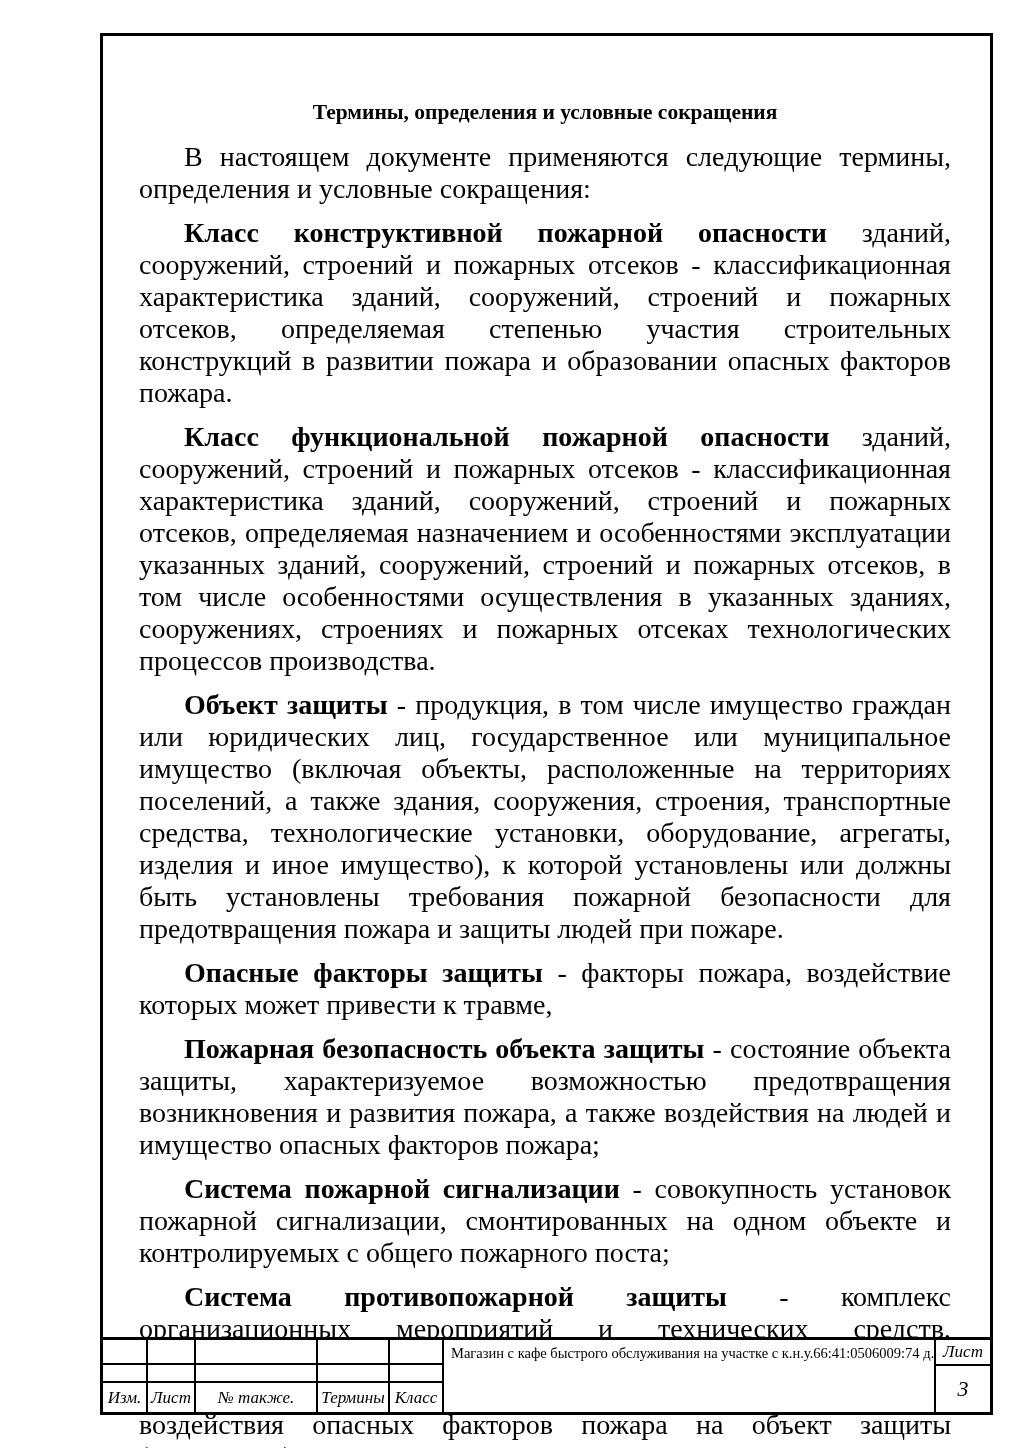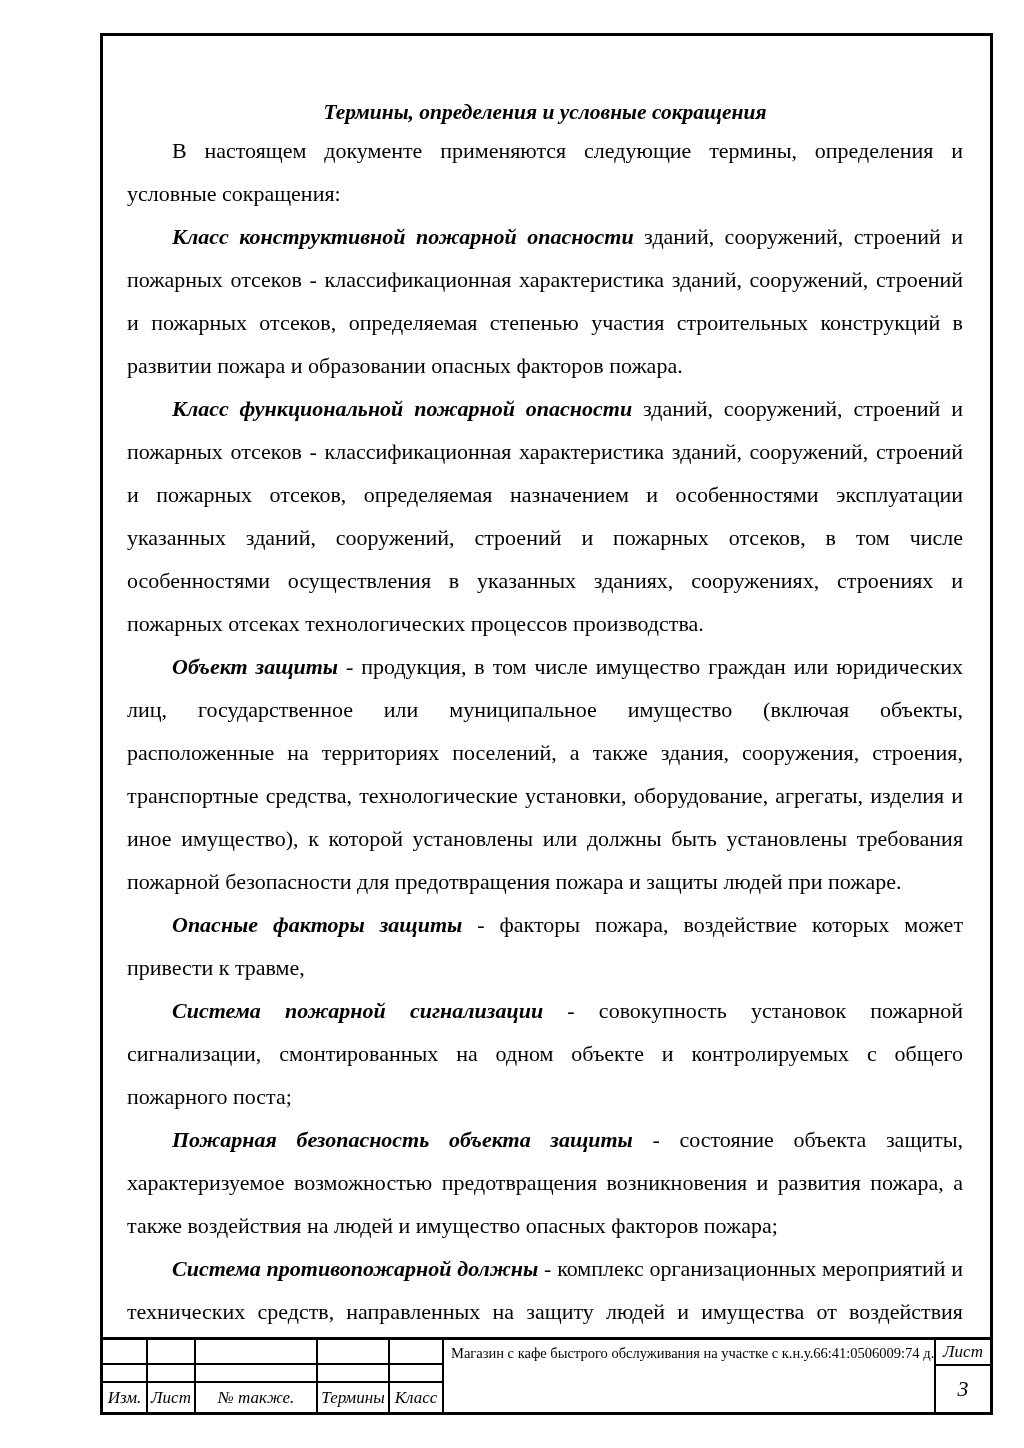--- a/index.html
+++ b/index.html
@@ -31,30 +31,29 @@
     left: 0;
     right: 0;
     padding: 60px 27px 0 24px;
   }
   .doc-title {
     margin: 0;
     font-size: 21.5px;
     line-height: 33px;
     font-weight: bold;
     text-align: center;
-    font-style: italic;
   }
   .para {
-    margin: 0;
-    font-size: 22px;
-    line-height: 43px;
+    margin: 12px;
+    font-size: 28px;
+    line-height: 32px;
     text-align: justify;
     text-indent: 45px;
   }
-  .term { font-weight: bold; font-style: italic; }
+  .term { font-weight: bold; }
 
   
   .titleblock {
     position: absolute;
     left: 0;
     right: 0;
     bottom: 0;
     height: 75px;
     border-top: 3px solid #000000;
     box-sizing: border-box;
@@ -126,25 +125,25 @@
       <p class="para"><span class="term"></span><span>В настоящем документе применяются следующие термины, определения и условные сокращения:</span></p>
 
       <p class="para"><span class="term">Класс конструктивной пожарной опасности</span><span> зданий, сооружений, строений и пожарных отсеков - классификационная характеристика зданий, сооружений, строений и пожарных отсеков, определяемая степенью участия строительных конструкций в развитии пожара и образовании опасных факторов пожара.</span></p>
 
       <p class="para"><span class="term">Класс функциональной пожарной опасности</span><span> зданий, сооружений, строений и пожарных отсеков - классификационная характеристика зданий, сооружений, строений и пожарных отсеков, определяемая назначением и особенностями эксплуатации указанных зданий, сооружений, строений и пожарных отсеков, в том числе особенностями осуществления в указанных зданиях, сооружениях, строениях и пожарных отсеках технологических процессов производства.</span></p>
 
       <p class="para"><span class="term">Объект защиты</span><span> - продукция, в том числе имущество граждан или юридических лиц, государственное или муниципальное имущество (включая объекты, расположенные на территориях поселений, а также здания, сооружения, строения, транспортные средства, технологические установки, оборудование, агрегаты, изделия и иное имущество), к которой установлены или должны быть установлены требования пожарной безопасности для предотвращения пожара и защиты людей при пожаре.</span></p>
 
       <p class="para"><span class="term">Опасные факторы защиты</span><span> - факторы пожара, воздействие которых может привести к травме,</span></p>
 
+      <p class="para"><span class="term">Пожарная безопасность объекта защиты</span><span> - состояние объекта защиты, характеризуемое возможностью предотвращения возникновения и развития пожара, а также воздействия на людей и имущество опасных факторов пожара;</span></p>
+
       <p class="para"><span class="term">Система пожарной сигнализации</span><span> - совокупность установок пожарной сигнализации, смонтированных на одном объекте и контролируемых с общего пожарного поста;</span></p>
 
-      <p class="para"><span class="term">Пожарная безопасность объекта защиты</span><span> - состояние объекта защиты, характеризуемое возможностью предотвращения возникновения и развития пожара, а также воздействия на людей и имущество опасных факторов пожара;</span></p>
-
-      <p class="para"><span class="term">Система противопожарной должны</span><span> - комплекс организационных мероприятий и технических средств, направленных на защиту людей и имущества от воздействия опасных факторов пожара и (или) ограничение последствий воздействия опасных факторов пожара на объект защиты (продукцию).</span></p>
+      <p class="para"><span class="term">Система противопожарной защиты</span><span> - комплекс организационных мероприятий и технических средств, направленных на защиту людей и имущества от воздействия опасных факторов пожара и (или) ограничение последствий воздействия опасных факторов пожара на объект защиты (продукцию).</span></p>
     </div>
 
     <div class="titleblock">
       <table class="tb-table">
         <colgroup>
           <col style="width:44px">
           <col style="width:48px">
           <col style="width:122px">
           <col style="width:72px">
           <col style="width:54px">

